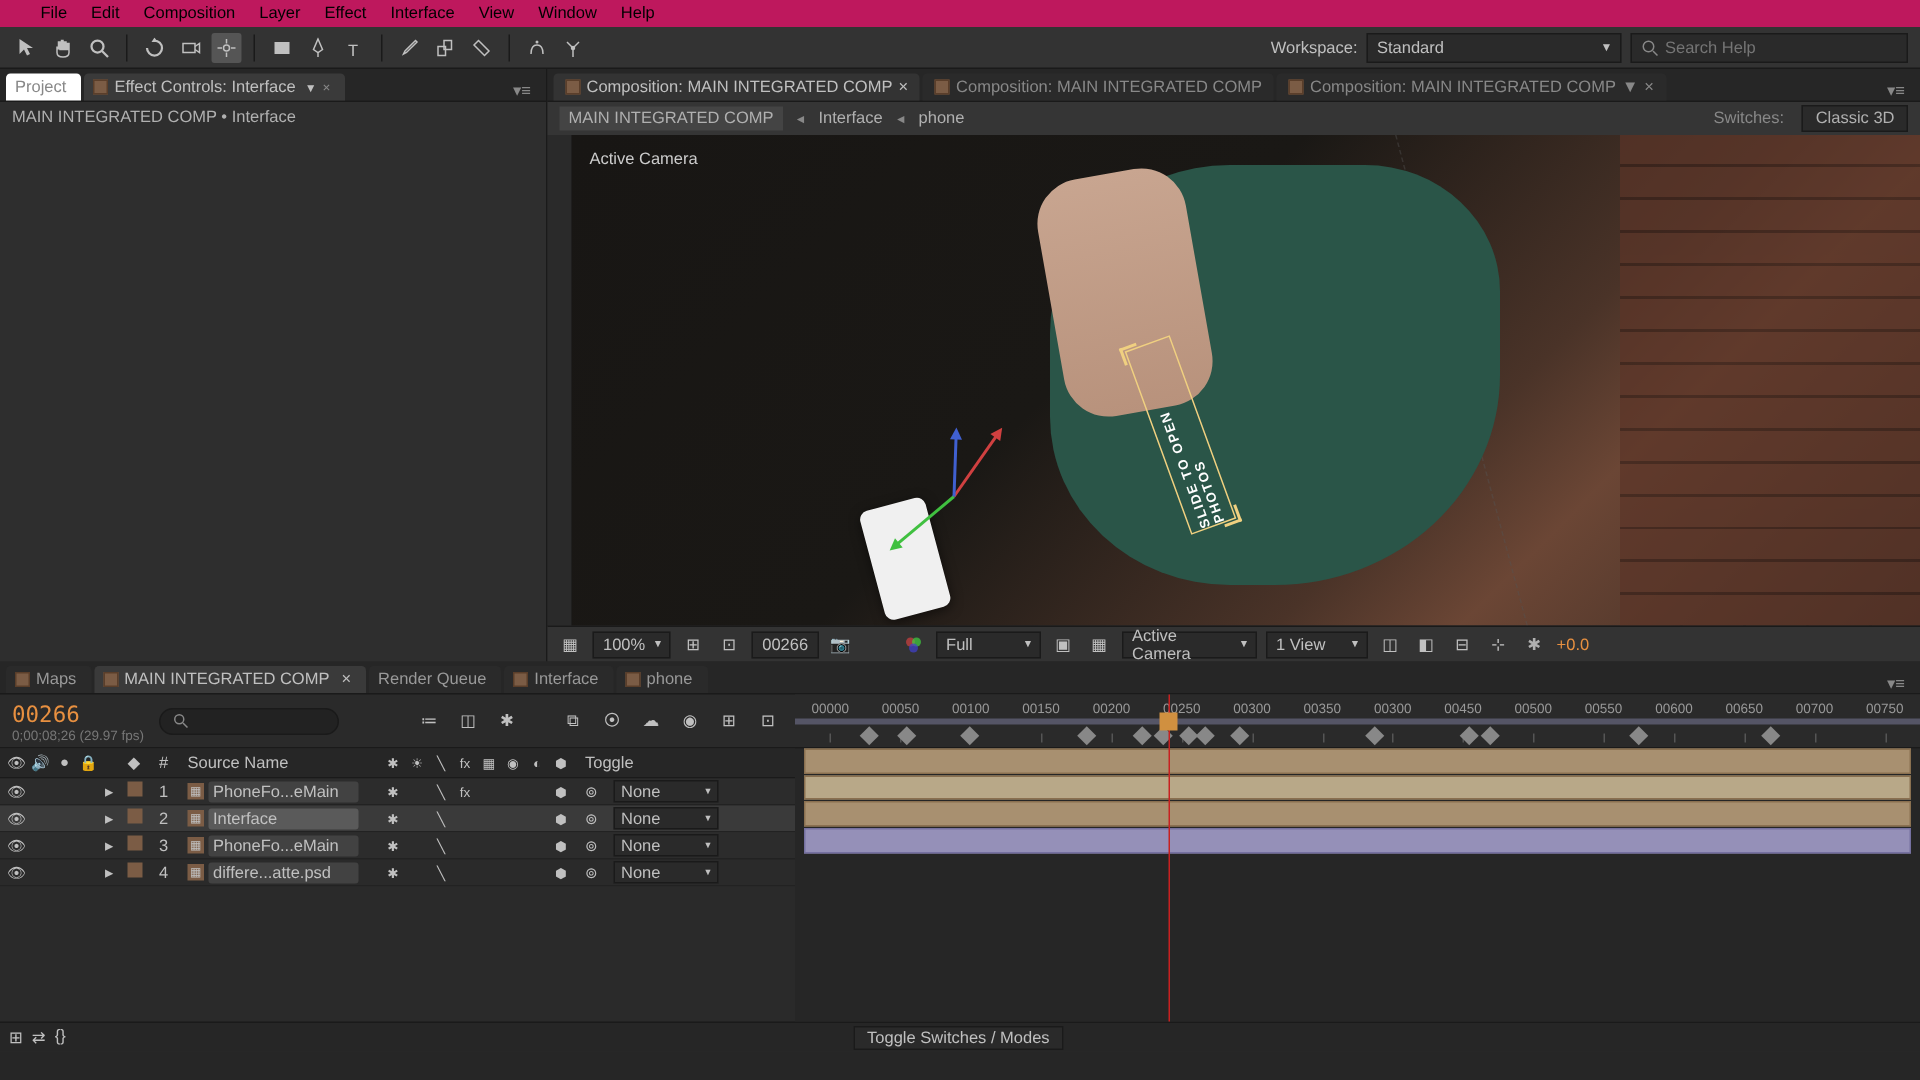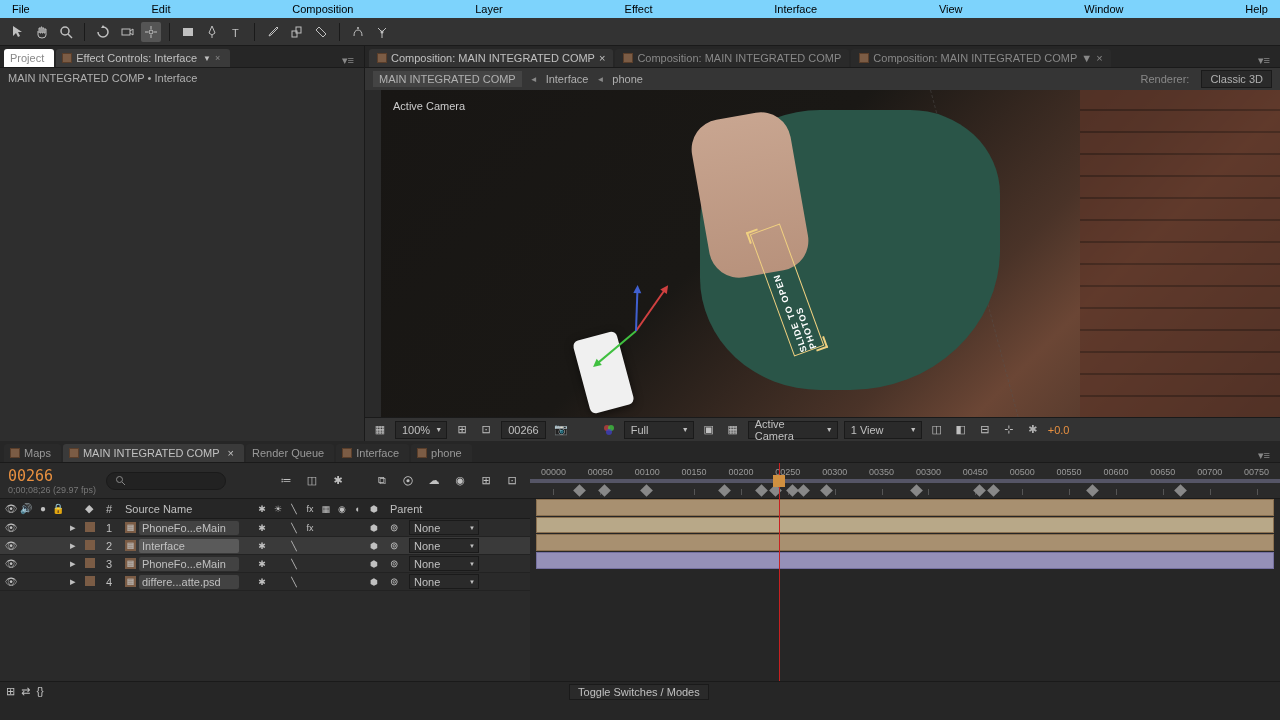--- a/index.html
+++ b/index.html
@@ -1,19 +1,19 @@
 <!DOCTYPE html>
 <html><head>
 <meta charset="utf-8">
 <style>
 * { margin: 0; padding: 0; box-sizing: border-box; font-family: 'Segoe UI', Tahoma, sans-serif; font-size: 11px; }
 body { background: #262626; color: #c0c0c0; width: 1280px; height: 720px; overflow: hidden; user-select: none; }
 
 
-.menubar { height: 18px; background: #7dd3fc; color: #000; display: flex; align-items: center; padding: 0 4px; justify-content: space-between; }
+.menubar { height: 18px; background: #be185d; color: #000; display: flex; align-items: center; padding: 0 19px; }
 .menubar span { padding: 0 8px; cursor: pointer; }
 
 
 .toolbar { height: 28px; background: #333; display: flex; align-items: center; padding: 0 8px; gap: 4px; border-bottom: 1px solid #1a1a1a; }
 .tool-btn { width: 20px; height: 20px; display: flex; align-items: center; justify-content: center; color: #c0c0c0; border-radius: 2px; cursor: pointer; }
 .tool-btn.active { background: #555; }
 .tool-sep { width: 1px; height: 18px; background: #1a1a1a; margin: 0 4px; }
 .toolbar-right { margin-left: auto; display: flex; align-items: center; gap: 6px; }
 .workspace-select { background: #2a2a2a; border: 1px solid #1a1a1a; color: #c0c0c0; padding: 2px 20px 2px 6px; width: 170px; height: 20px; display: flex; align-items: center; position: relative; }
 .workspace-select::after { content: '▼'; position: absolute; right: 5px; font-size: 8px; }
@@ -235,20 +235,33 @@
     </div>
   <div class="tool-btn">
       <svg width="14" height="14" viewBox="0 0 14 14">
         <circle cx="7" cy="7" r="1.5" fill="#c0c0c0"></circle>
         <line x1="7" y1="7" x2="3" y2="3" stroke="#c0c0c0"></line>
         <line x1="7" y1="7" x2="11" y2="3" stroke="#c0c0c0"></line>
         <line x1="7" y1="7" x2="7" y2="13" stroke="#c0c0c0"></line>
       </svg>
     </div>
 
+  <div class="toolbar-right">
+    <span>Workspace:</span>
+    <div class="workspace-select">
+        <span>Standard</span>
+      </div>
+    <div class="search-help">
+      <svg width="12" height="12">
+          <circle cx="5" cy="5" r="3.5" fill="none" stroke="#888"></circle>
+          <line x1="8" y1="8" x2="11" y2="11" stroke="#888"></line>
+        </svg>
+      <input placeholder="Search Help" style="">
+    </div>
+  </div>
 </div>
 
 <div class="panels-top">
   <div class="left-panel">
     <div class="panel-tabs">
       <div class="panel-tab inactive">
           <span>Project</span>
         </div>
       <div class="panel-tab active">
         <span class="tab-icon"></span>
@@ -281,21 +294,21 @@
           <span class="close-x">×</span>
         </div>
       <div class="options-btn">▾≡</div>
     </div>
     <div class="comp-breadcrumb">
       <span class="crumb active">MAIN INTEGRATED COMP</span>
       <span class="arrow">◄</span>
       <span class="crumb">Interface</span>
       <span class="arrow">◄</span>
       <span class="crumb">phone</span>
-      <span class="renderer-label">Renderer:</span>
+      <span class="renderer-label">Switches:</span>
       <span class="renderer-val">Classic 3D</span>
     </div>
     <div class="viewport-container">
       <div class="rulers-vert"></div>
       <div class="viewport">
         <div class="video-bg"></div>
         <div class="brick-wall"></div>
         <div class="safe-guide"></div>
         <div class="person"></div>
         <div class="arm"></div>
@@ -333,21 +346,21 @@
           </svg>
         </div>
       <div class="vc-select" style="width:70px">
           <span>Full</span>
         </div>
       <div class="vc-btn">▣</div>
       <div class="vc-btn">▦</div>
       <div class="vc-select" style="width:90px">
           <span>Active Camera</span>
         </div>
-      <div class="vc-select" style="width:78px">
+      <div class="vc-select" style="width:68px">
           <span>1 View</span>
         </div>
       <div class="vc-btn">◫</div>
       <div class="vc-btn">◧</div>
       <div class="vc-btn">⊟</div>
       <div class="vc-btn">⊹</div>
       <div class="vc-btn fan-icon">✱</div>
       <span class="orange-text">+0.0</span>
     </div>
   </div>
@@ -420,21 +433,21 @@
         <div class="col-switches">
           <span>✱</span>
           <span>☀</span>
           <span>╲</span>
           <span>fx</span>
           <span>▦</span>
           <span>◉</span>
           <span>◐</span>
           <span>⬢</span>
         </div>
-        <div class="col-parent">Parent</div>
+        <div class="col-parent">Toggle</div>
       </div>
 
       <div id="layer-rows">
           <div class="layer-row">
     <div class="col-icons">
       <span>👁</span>
       <span></span>
       <span></span>
       <span></span>
     </div>

